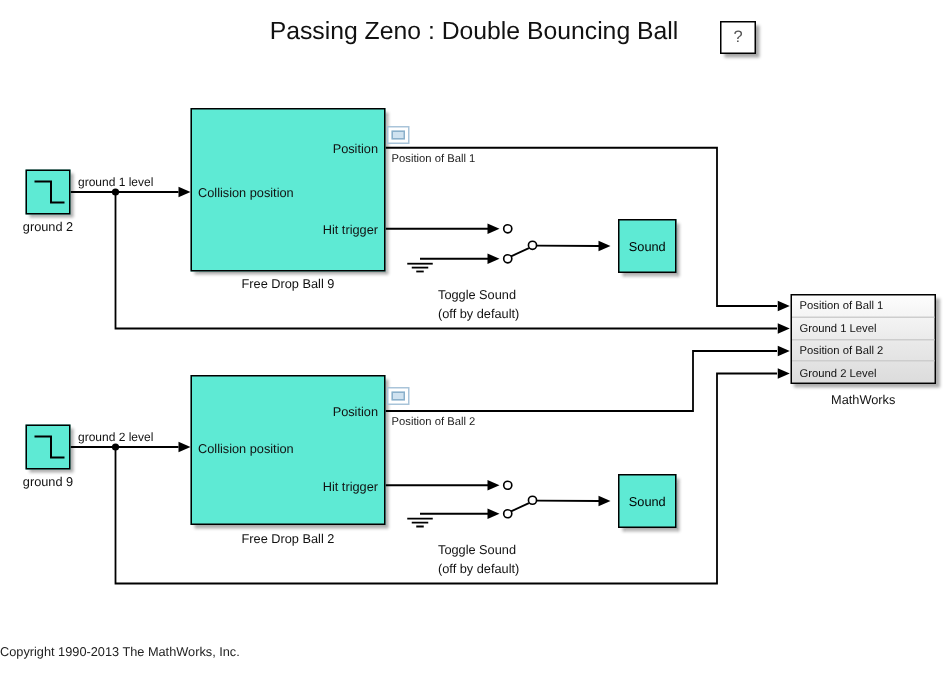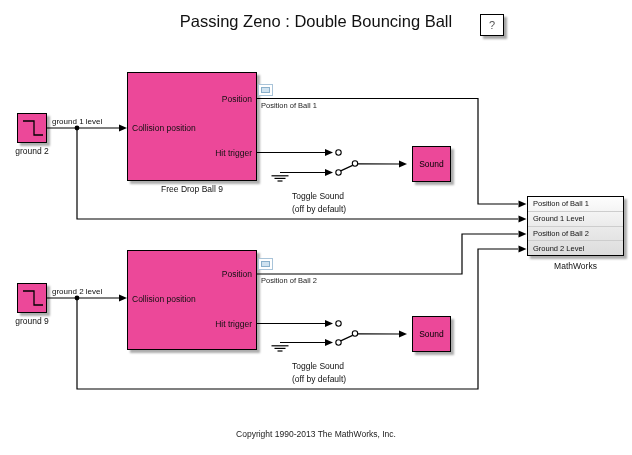--- a/index.html
+++ b/index.html
@@ -16,21 +16,21 @@
   #wires line{stroke:#000;stroke-width:1.2;}
 
   .title{left:0;top:12px;width:632px;text-align:center;font-size:16.5px;color:#111;}
   .help-btn{
     left:480px;top:14px;width:22px;height:20px;background:#fff;
     border:1px solid #000;box-shadow:2.5px 2.5px 2px rgba(0,0,0,0.35);
     text-align:center;line-height:20px;font-size:11px;color:#555;cursor:pointer;
   }
 
   .blk{
-    background:#ec4899;border:1.5px solid #000;box-sizing:border-box;
+    background:#5eead4;border:1.5px solid #000;box-sizing:border-box;
     box-shadow:2.5px 2.5px 2px rgba(0,0,0,0.32);
   }
   .step-block{left:17px;top:113px;width:30px;height:30px;}
   .step-block svg{display:block;}
   .blk-label{font-size:8.5px;color:#111;text-align:center;white-space:nowrap;}
 
   .subsys{width:130px;}
   .portlbl{position:absolute;font-size:8.5px;color:#111;white-space:nowrap;line-height:11px;}
 
   .sound{width:39px;height:36px;display:flex;align-items:center;justify-content:center;font-size:8.5px;}
@@ -47,21 +47,21 @@
   .toggle-lbl{width:100px;font-size:8.5px;line-height:13px;color:#111;}
 
   .anim{
     left:527px;top:196px;width:97px;height:60px;
     background:linear-gradient(180deg,#fdfdfd 0%,#e9e9e9 55%,#dcdcdc 100%);
     display:flex;flex-direction:column;
   }
   .anim-row{flex:1;display:flex;align-items:center;padding-left:5px;font-size:7.5px;color:#111;}
   .anim-row + .anim-row{border-top:1px solid #cdcdcd;}
 
-  .footer{left:0;top:429px;width:632px;text-align:center;font-size:8.5px;color:#222;}
+  .footer{left:0;top:429px;width:632px;text-align:left;font-size:8.5px;color:#222;}
 </style>
 </head>
 <body>
 
 <div id="canvas">
 
   <svg id="wires">
 
     <g>
       <path d="M47,128 H119"></path>
@@ -172,20 +172,21 @@
     </svg>
   </div>
   <div class="abs blk-label" style="left:6px;top:316px;width:52px;">ground 9</div>
   <div class="abs siglbl" style="left:52px;top:287px;">ground 2 level</div>
 
   <div class="abs blk subsys" style="left:127px;top:250px;height:100px;">
     <span class="portlbl" style="right:4px;top:18px;">Position</span>
     <span class="portlbl" style="left:4px;top:43px;">Collision position</span>
     <span class="portlbl" style="right:4px;top:68px;">Hit trigger</span>
   </div>
+  <div class="abs blk-label" style="left:127px;top:354px;width:130px;">Free Drop Ball 2</div>
 
   <div class="abs viewer-badge" style="left:258px;top:258px;">
       <div class="inner"></div>
     </div>
   <div class="abs viewerlbl" style="left:261px;top:276px;">Position of Ball 2</div>
 
   <div class="abs blk sound" style="left:412px;top:316px;">
     <span>Sound</span>
   </div>
 

